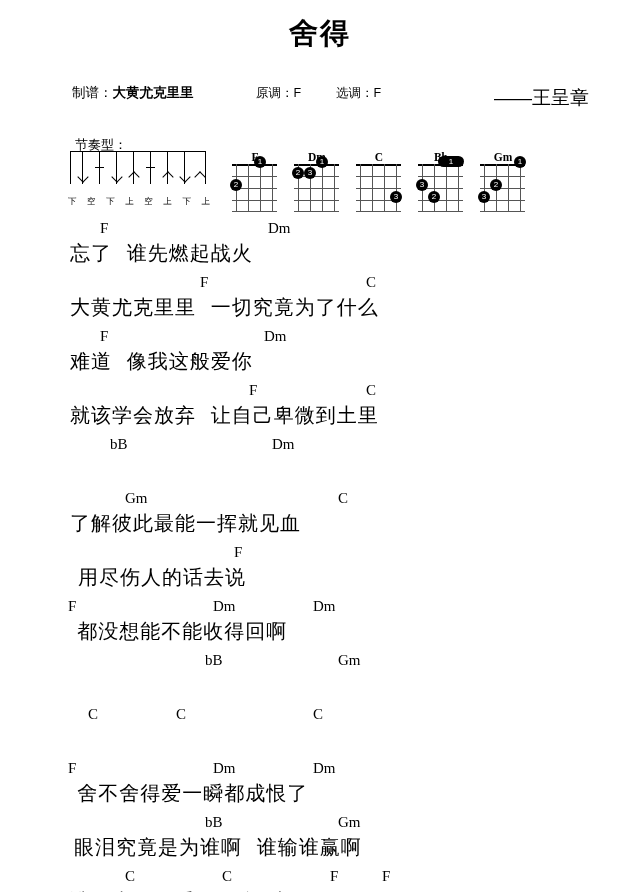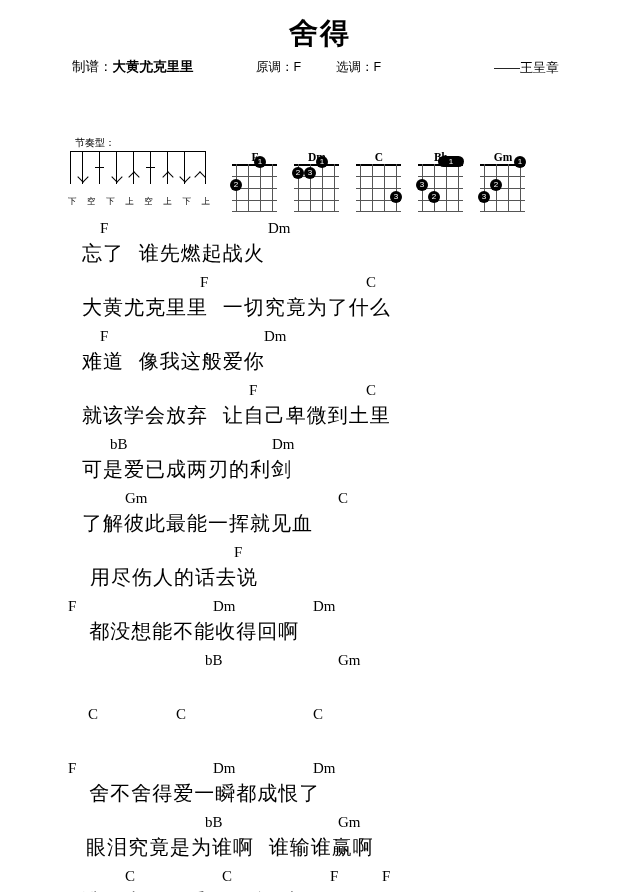--- a/index.html
+++ b/index.html
@@ -25,21 +25,21 @@
     text-align: center;
     font-size: 29px;
     font-weight: bold;
     letter-spacing: 2px;
     margin-top: 14px;
     font-family: "DejaVu Sans", sans-serif;
   }
   
   .credits {
     position: relative;
-    margin-top: 4px;
+    margin-top: 30px;
     height: 22px;
     font-size: 13.5px;
   }
   .credits .c-arranger {
     position: absolute;
     left: 72px;
     top: 0;
     white-space: nowrap;
   }
   .credits .c-arranger b {
@@ -56,29 +56,29 @@
     position: absolute;
     left: 336px;
     top: 1px;
     font-size: 12.5px;
     white-space: nowrap;
   }
   .credits .c-author {
     position: absolute;
     left: 494px;
     top: 1px;
-    font-size: 13px;
+    font-size: 19px;
     white-space: nowrap;
   }
   
   .rhythm-label {
     position: absolute;
     left: 75px;
     top: 122px;
-    font-size: 10px;
+    font-size: 13px;
   }
   .rhythm-box {
     position: absolute;
     left: 70px;
     top: 137px;
     width: 136px;
     height: 45px;
   }
   .rhythm-box .staff-line {
     position: absolute;
@@ -238,21 +238,20 @@
     height: 34px;
     font-size: 20px;
     font-family: "DejaVu Sans", sans-serif;
     letter-spacing: 1px;
     white-space: pre;
   }
   .lyricrow span {
     position: absolute;
     top: 0;
     white-space: pre;
-    margin-left: 12px;
   }
 </style>
 </head>
 <body>
 
 <div class="page">
 
   <div class="title">舍得</div>
 
   <div class="credits">
@@ -427,23 +426,20 @@
       <div class="lyricrow">
         <span style="left:70px">就该学会放弃  让自己卑微到土里</span>
       </div>
     </div>
 
     <div class="lineblock">
       <div class="chordrow">
         <span style="left:110px">bB</span>
         <span style="left:272px">Dm</span>
       </div>
-      <div class="lyricrow">
-        <span style="left:70px">可是爱已成两刃的利剑</span>
-      </div>
     </div>
 
     <div class="lineblock">
       <div class="chordrow">
         <span style="left:125px">Gm</span>
         <span style="left:338px">C</span>
       </div>
       <div class="lyricrow">
         <span style="left:70px">了解彼此最能一挥就见血</span>
       </div>

